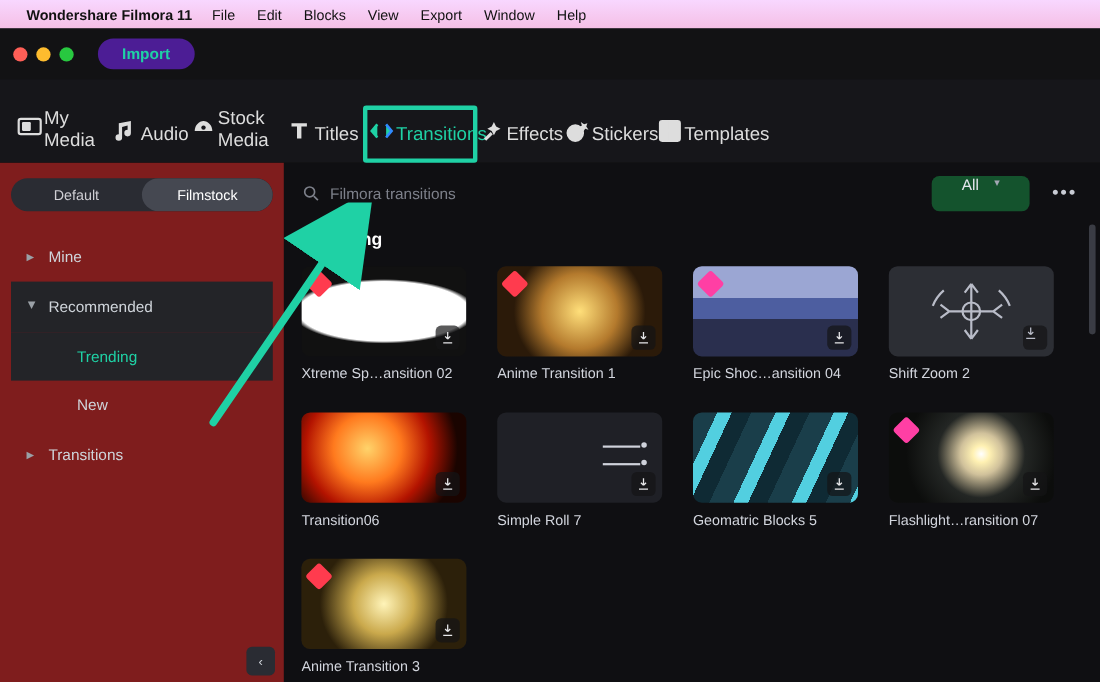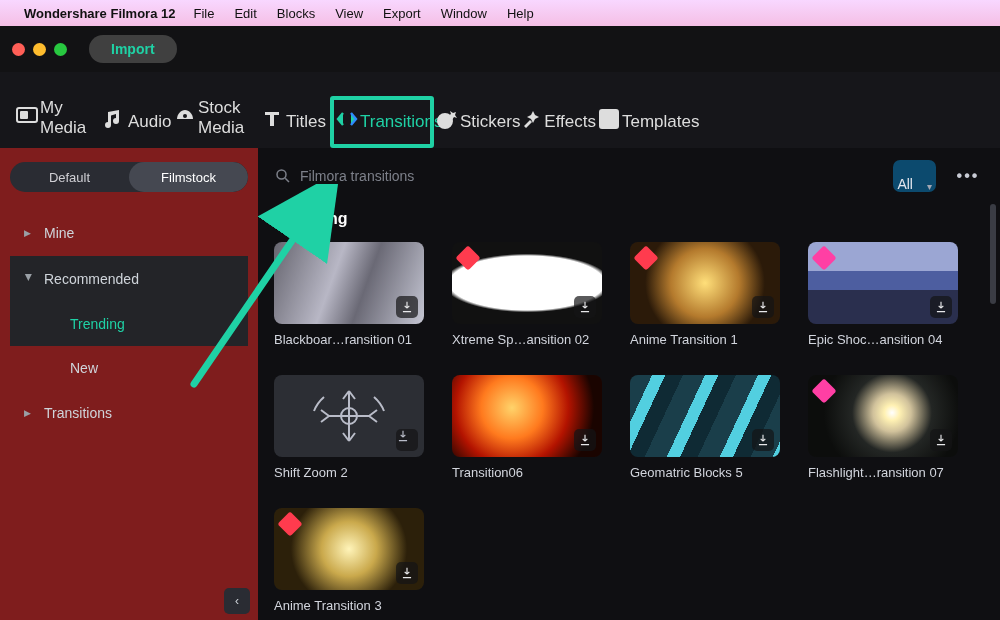--- a/index.html
+++ b/index.html
@@ -8,21 +8,21 @@
 .menubar{height:26px;background:linear-gradient(180deg,#f8d7ff,#f5bfe5);display:flex;align-items:center;font-size:13px;color:#111;padding:0 10px;font-weight:500}
 .menubar .apple{font-size:15px;margin-right:14px}
 .menubar .app{font-weight:700;margin-right:18px}
 .menubar .mi{margin-right:20px;cursor:pointer}
 
 .app-window{position:absolute;top:26px;left:0;right:0;bottom:0;background:#0c0c0f;color:#e6e6e6}
 .titlebar{height:46px;display:flex;align-items:center;padding:0 12px;background:#121214}
 .traffic{display:flex;gap:8px;margin-right:22px}
 .traffic span{width:13px;height:13px;border-radius:50%}
 .traffic .r{background:#ff5f57}.traffic .y{background:#febc2e}.traffic .g{background:#28c840}
-.import-btn{background:#404040;border-radius:16px;padding:6px 22px;color:#1fd1a5;font-size:14px;font-weight:600;cursor:pointer}
+.import-btn{background:#4c1d95;border-radius:16px;padding:6px 22px;color:#1fd1a5;font-size:14px;font-weight:600;cursor:pointer}
 
 .mainnav{height:76px;background:#16161a;display:flex;align-items:flex-end;padding:0 14px;gap:0}
 .nav-item{display:flex;flex-direction:row;align-items:center;width:86px;padding-bottom:10px;padding-top:10px;cursor:pointer;color:#ddd;font-size:17px}
 .nav-item.highlight{border:4px solid #1fd1a5;border-radius:3px;padding-bottom:6px;padding-top:6px;color:#1fd1a5;width:104px}
 .nav-item .ic{width:28px;height:26px;display:flex;align-items:center;justify-content:center;margin-bottom:6px}
 .nav-item .ic svg{width:26px;height:24px;fill:currentColor}
 
 .body{display:flex;height:calc(100% - 46px - 76px);background:#0f0f12}
 .side{width:258px;background:#7f1d1d;padding:14px 10px;overflow:hidden;position:relative}
 .seg{display:flex;background:#2a2c33;border-radius:18px;height:30px;overflow:hidden}
@@ -37,21 +37,21 @@
 .ti.sub.sel{color:#1fd1a5}
 .ti.rp{padding-left:34px;color:#dfe3e8}
 .ti.rp .box{width:18px;height:18px;margin-right:12px}
 .collapse{position:absolute;bottom:6px;right:8px;width:26px;height:26px;background:#2a2c33;border-radius:5px;display:flex;align-items:center;justify-content:center;color:#cfd4da;cursor:pointer;font-size:12px}
 
 .content{flex:1;padding:8px 16px 0 16px;position:relative;overflow:hidden}
 .toprow{display:flex;align-items:center;height:40px}
 .search{display:flex;align-items:center;color:#7d808a;font-size:14px}
 .search svg{width:18px;height:18px;margin-right:8px;stroke:#7d808a;fill:none}
 .spacer{flex:1}
-.filter{background:#0c4a6e;border-radius:7px;height:32px;padding:0 4px;display:flex;align-items:flex-end;font-size:14px;color:#e4e6ee;margin-right:16px;cursor:pointer}
+.filter{background:#14532d;border-radius:7px;height:32px;padding:0 27px;display:flex;align-items:flex-start;font-size:14px;color:#e4e6ee;margin-right:16px;cursor:pointer}
 .filter .chev{margin-left:14px;font-size:10px;color:#a3a7b3}
 .more{width:32px;height:32px;display:flex;align-items:center;justify-content:center;color:#c8cbd4;cursor:pointer;letter-spacing:2px;font-weight:700}
 .section-title{margin:14px 0 14px 6px;font-size:16px;font-weight:600;color:#fff}
 .grid{display:grid;grid-template-columns:repeat(4,150px);gap:28px 28px}
 .card{width:150px}
 .thumb{width:150px;height:82px;border-radius:8px;position:relative;overflow:hidden;cursor:pointer}
 .gem{position:absolute;top:7px;left:7px;width:18px;height:18px;transform:rotate(45deg);border-radius:3px}
 .gem.pink{background:#ff3fa4}
 .gem.red{background:#ff3b4e}
 .dl{position:absolute;right:6px;bottom:6px;width:22px;height:22px;background:rgba(20,20,22,.7);border-radius:5px;display:flex;align-items:center;justify-content:center;cursor:pointer}
@@ -78,21 +78,21 @@
 .arrow-call{position:absolute;left:164px;top:158px;width:230px;height:210px;pointer-events:none}
 .arrow-call svg{width:230px;height:210px}
 
 .scroll{position:absolute;right:4px;top:56px;width:6px;height:100px;background:#3a3c44;border-radius:3px}
 </style>
 </head>
 <body>
 
 <div class="menubar">
   <span class="apple"></span>
-  <span class="app">Wondershare Filmora 12</span>
+  <span class="app">Wondershare Filmora 11</span>
   <span class="mi">File</span>
   <span class="mi">Edit</span>
   <span class="mi">Blocks</span>
   <span class="mi">View</span>
   <span class="mi">Export</span>
   <span class="mi">Window</span>
   <span class="mi">Help</span>
 </div>
 
 <div class="app-window">
@@ -143,36 +143,36 @@
     </div>
     <div class="nav-item highlight">
       <div class="ic">
           <svg viewBox="0 0 24 24" fill="none" stroke="#1fd1a5" stroke-width="2.4">
             <path d="M8 6l-5 6 5 6"></path>
             <path d="M16 6l5 6-5 6" stroke="#2f8bff"></path>
           </svg>
         </div>
       <span>Transitions</span>
     </div>
+    <div class="nav-item" style="width:78px">
+      <div class="ic">
+          <svg viewBox="0 0 24 24">
+            <path d="M5 19l6-6 2 2-6 6zM14 4l2 4 4 2-4 2-2 4-2-4-4-2 4-2z"></path>
+          </svg>
+        </div>
+      <span>Effects</span>
+    </div>
     <div class="nav-item" style="width:84px">
       <div class="ic">
           <svg viewBox="0 0 24 24" fill="none" stroke="currentColor" stroke-width="2">
             <circle cx="10" cy="14" r="7"></circle>
             <path d="M15 4l3 2 3-1-1 3 2 3-3-1-2 3-1-3-3-1 3-2z" fill="currentColor" stroke="none"></path>
           </svg>
         </div>
       <span>Stickers</span>
-    </div>
-    <div class="nav-item" style="width:78px">
-      <div class="ic">
-          <svg viewBox="0 0 24 24">
-            <path d="M5 19l6-6 2 2-6 6zM14 4l2 4 4 2-4 2-2 4-2-4-4-2 4-2z"></path>
-          </svg>
-        </div>
-      <span>Effects</span>
     </div>
     <div class="nav-item" style="width:96px">
       <div class="ic">
           <svg viewBox="0 0 24 24" fill="none" stroke="currentColor" stroke-width="2">
             <rect x="3" y="3" width="18" height="18" rx="2"></rect>
             <path d="M12 3v18M3 12h9"></path>
           </svg>
         </div>
       <span>Templates</span>
     </div>
@@ -222,30 +222,20 @@
             <span>All</span>
             <span class="chev">▾</span>
           </div>
         <div class="more">•••</div>
       </div>
       <div class="section-title">Trending</div>
 
       <div class="grid">
 
         <div class="card">
-          <div class="thumb t1">
-              <div class="dl">
-                <svg viewBox="0 0 24 24">
-                  <path d="M12 3v11m0 0l-4-4m4 4l4-4M5 20h14"></path>
-                </svg>
-              </div>
-            </div>
-          <div class="cap">Blackboar…ransition 01</div>
-        </div>
-        <div class="card">
           <div class="thumb t3">
               <div class="gem red"></div>
               <div class="dl">
                 <svg viewBox="0 0 24 24">
                   <path d="M12 3v11m0 0l-4-4m4 4l4-4M5 20h14"></path>
                 </svg>
               </div>
             </div>
           <div class="cap">Xtreme Sp…ansition 02</div>
         </div>
@@ -289,20 +279,31 @@
         </div>
         <div class="card">
           <div class="thumb t7">
               <div class="dl">
                 <svg viewBox="0 0 24 24">
                   <path d="M12 3v11m0 0l-4-4m4 4l4-4M5 20h14"></path>
                 </svg>
               </div>
             </div>
           <div class="cap">Transition06</div>
+        </div>
+        <div class="card">
+          <div class="thumb t8">
+              <span class="dots"></span>
+              <div class="dl">
+                <svg viewBox="0 0 24 24">
+                  <path d="M12 3v11m0 0l-4-4m4 4l4-4M5 20h14"></path>
+                </svg>
+              </div>
+            </div>
+          <div class="cap">Simple Roll 7</div>
         </div>
 
         <div class="card">
           <div class="thumb t9">
               <div class="dl">
                 <svg viewBox="0 0 24 24">
                   <path d="M12 3v11m0 0l-4-4m4 4l4-4M5 20h14"></path>
                 </svg>
               </div>
             </div>

